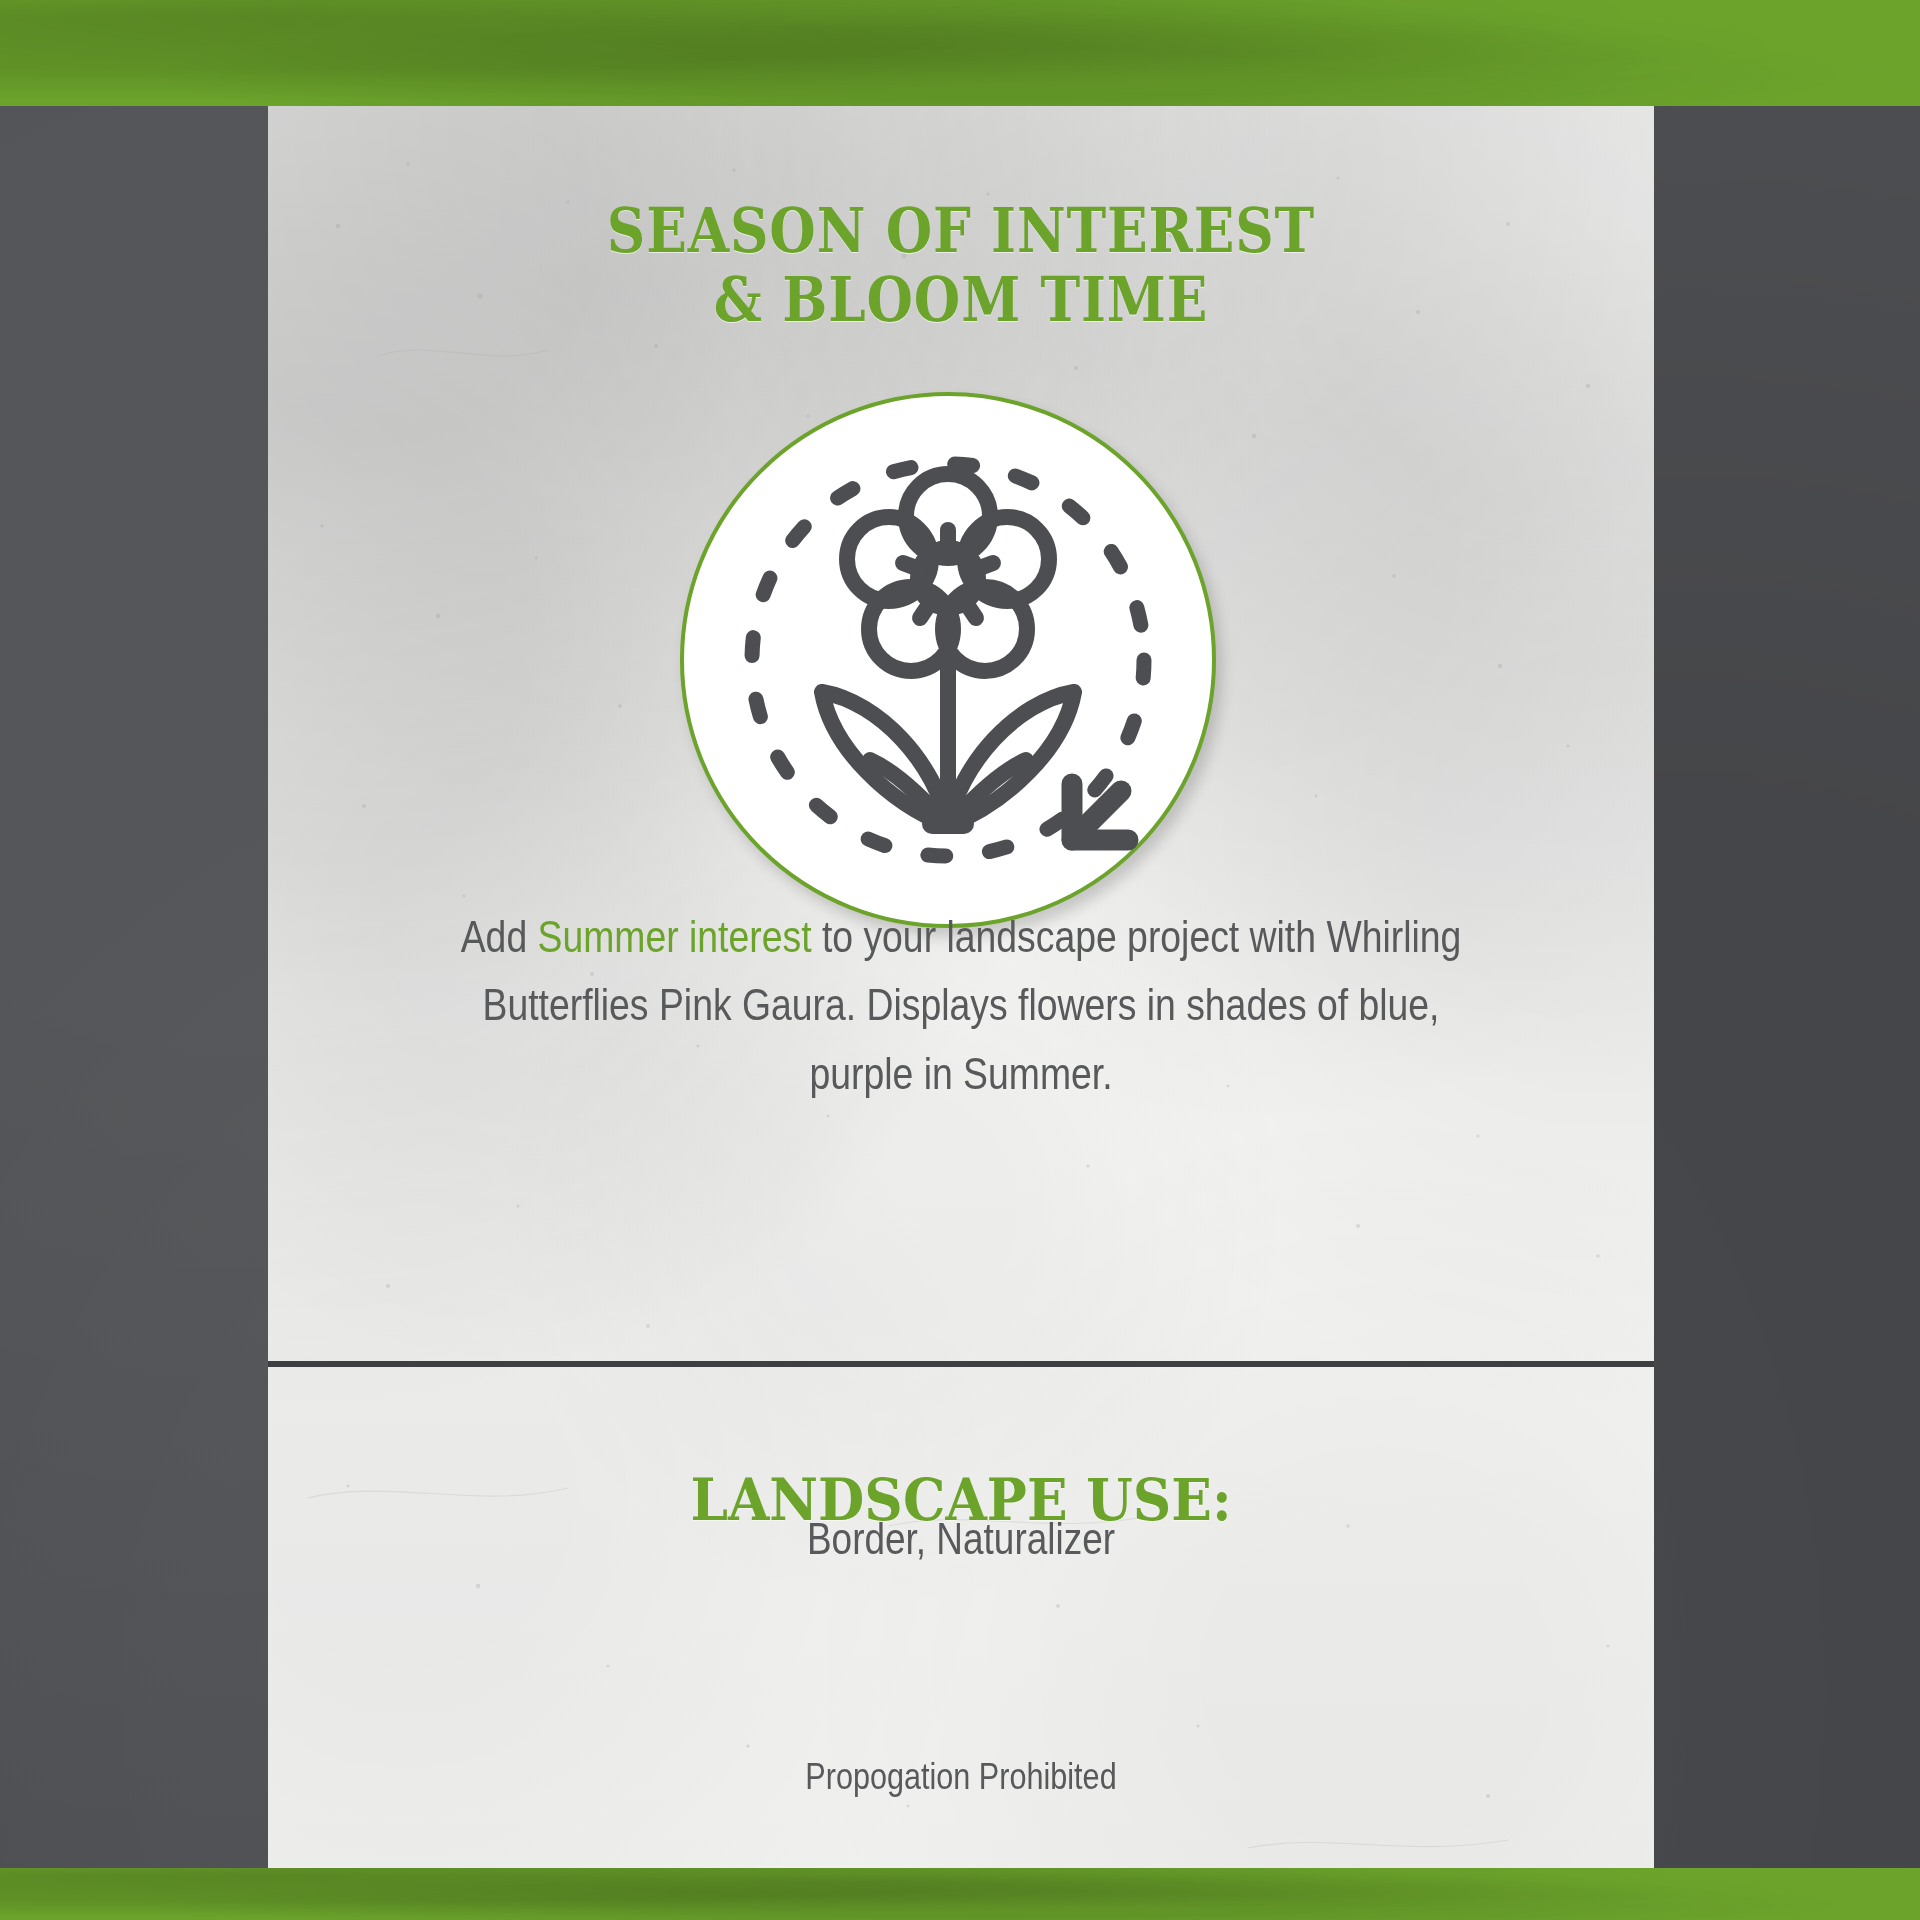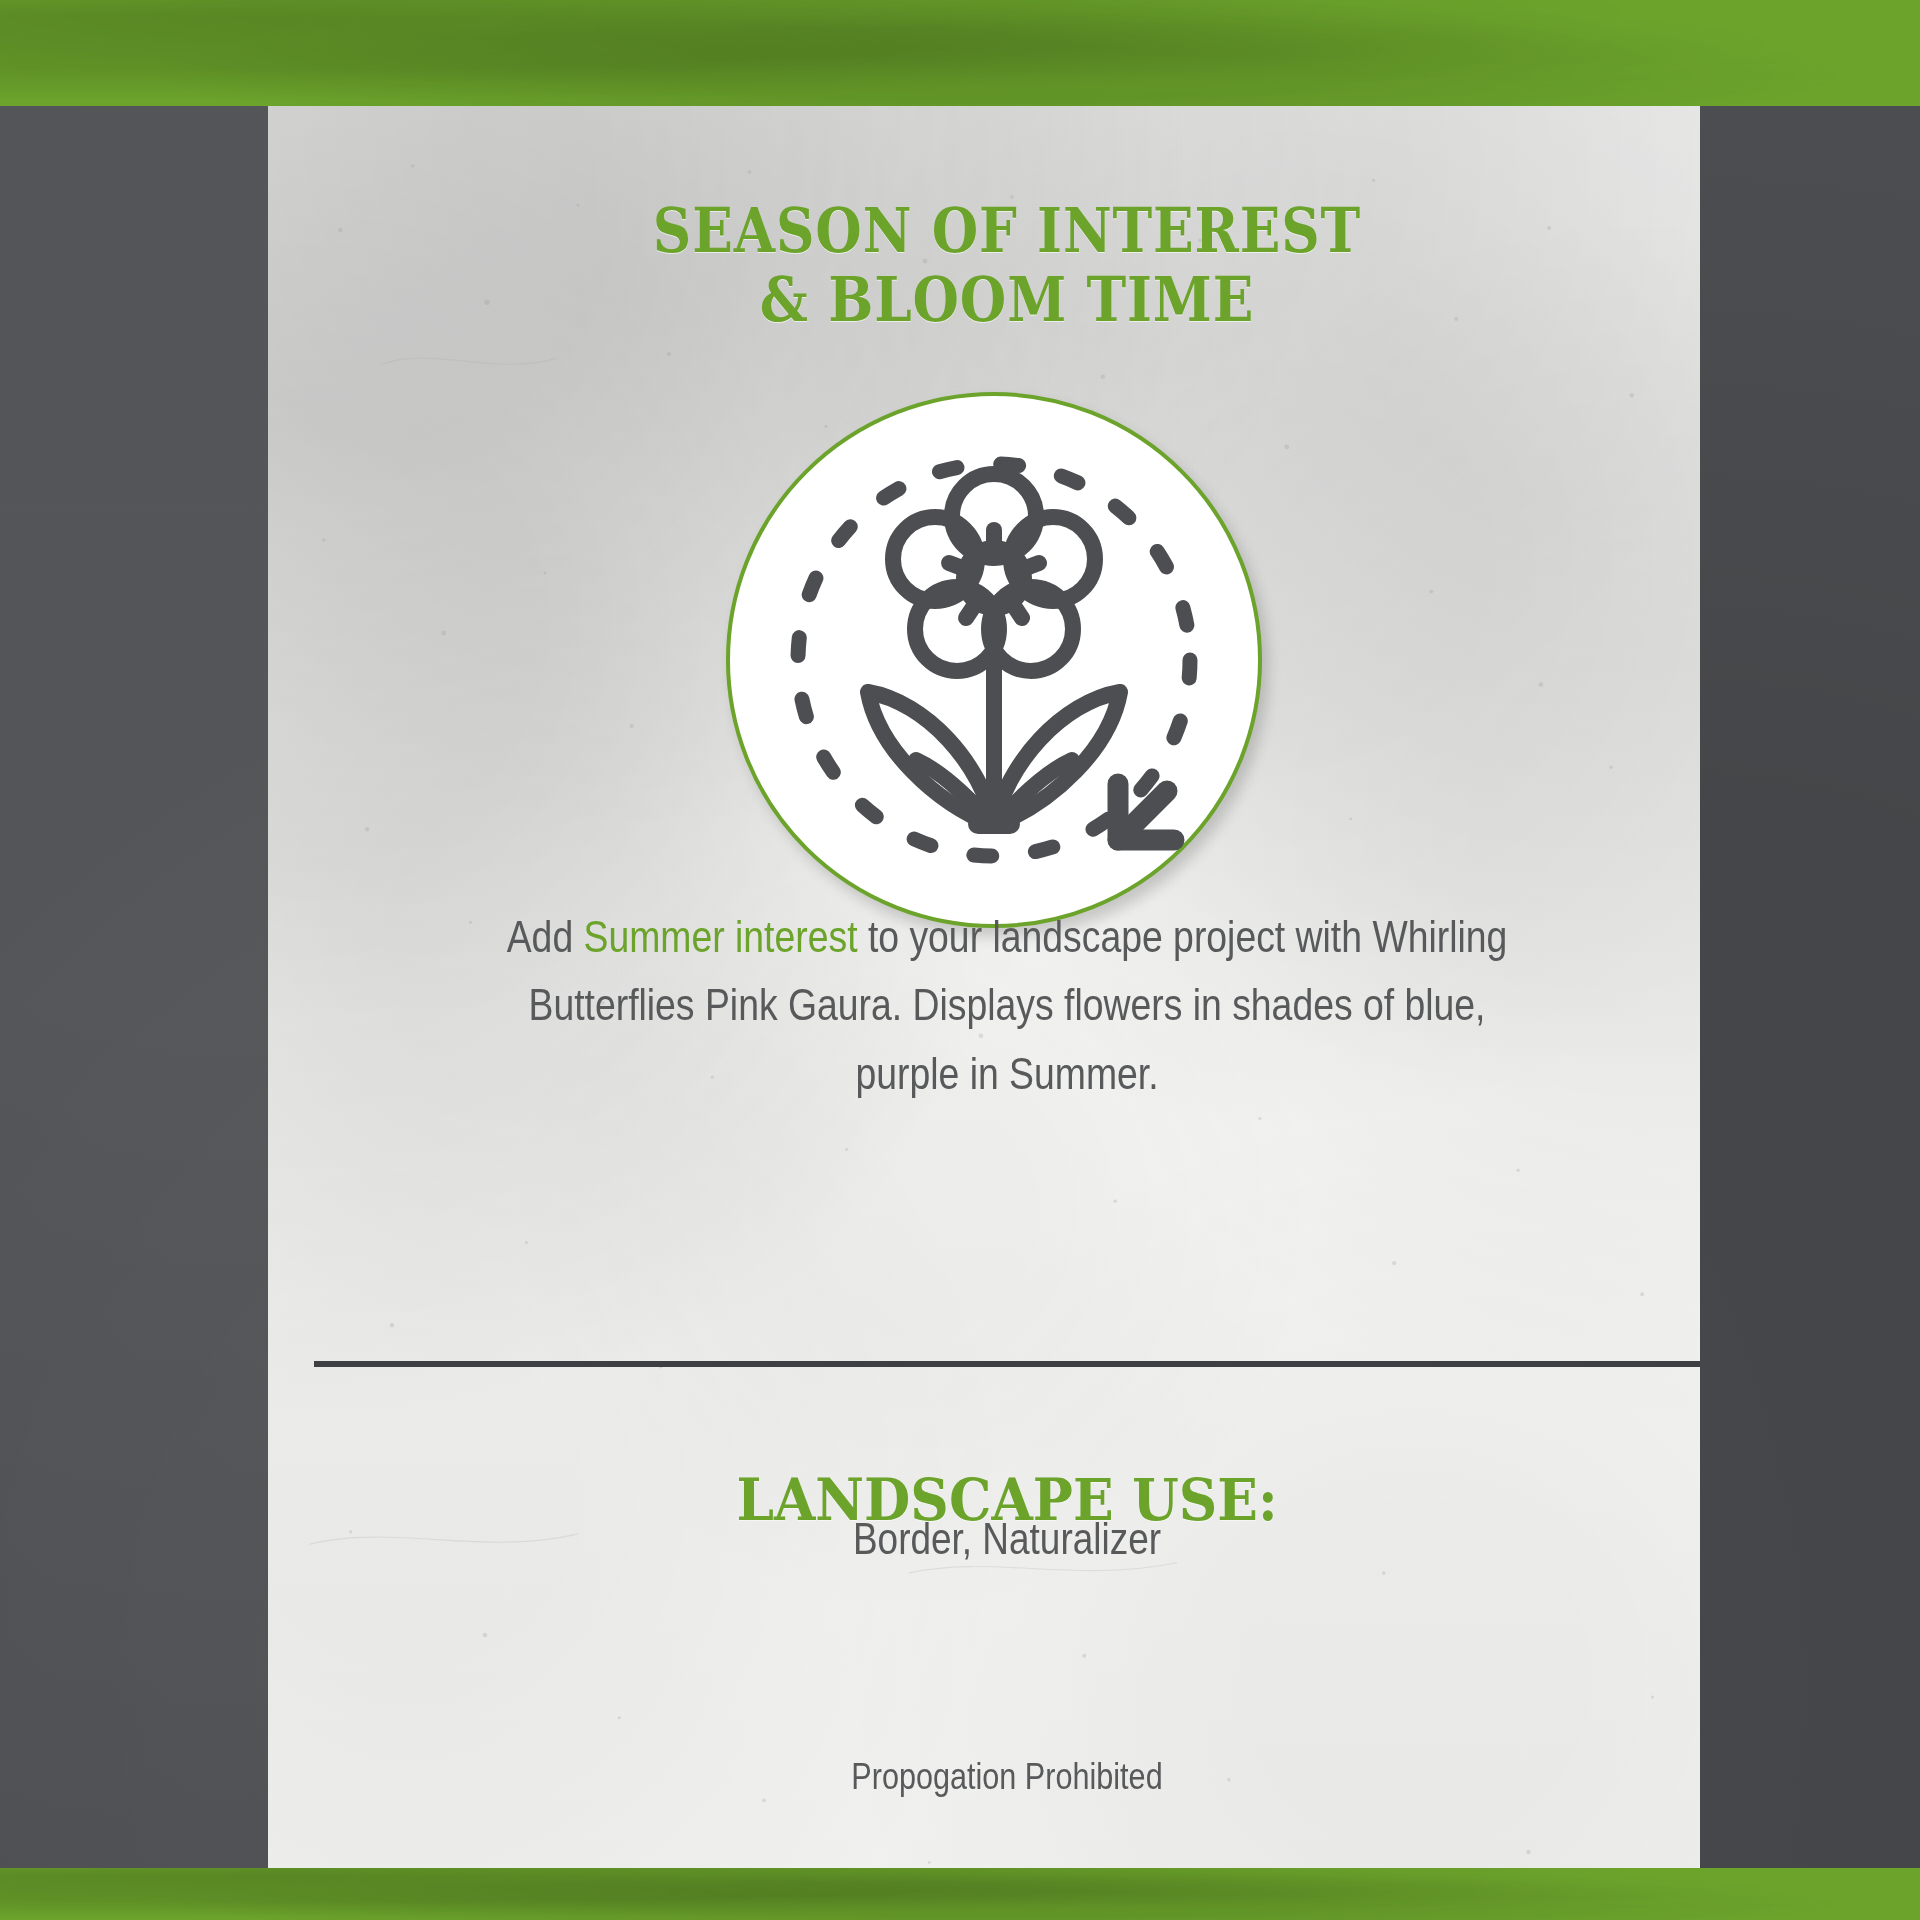--- a/index.html
+++ b/index.html
@@ -61,21 +61,20 @@
   
   .card {
     position: absolute;
     left: 268px;
     top: 106px;
     width: 1386px;
     height: 1786px;
     background: #f6f6f5;
     z-index: 3;
     overflow: hidden;
-    padding-left: 46px;
   }
   
   .card-texture {
     position: absolute;
     inset: 0;
     pointer-events: none;
     background-color: #f3f3f2;
     background-image:
       radial-gradient(circle at 8% 6%,  rgba(0,0,0,.10) 0 10%, transparent 38%),
       radial-gradient(circle at 26% 2%, rgba(0,0,0,.07) 0 8%,  transparent 34%),

